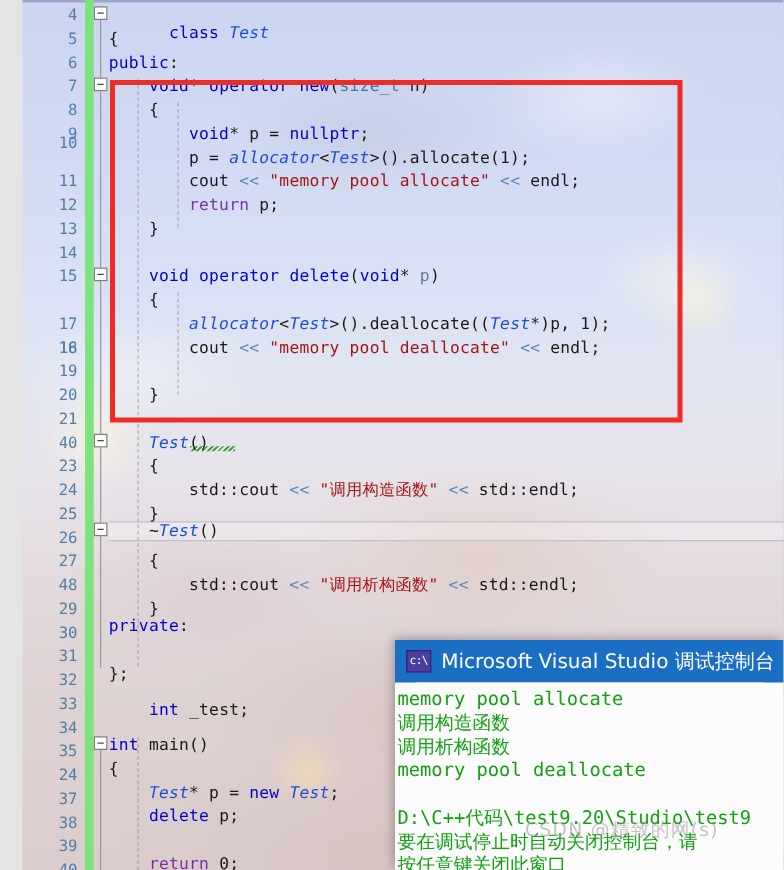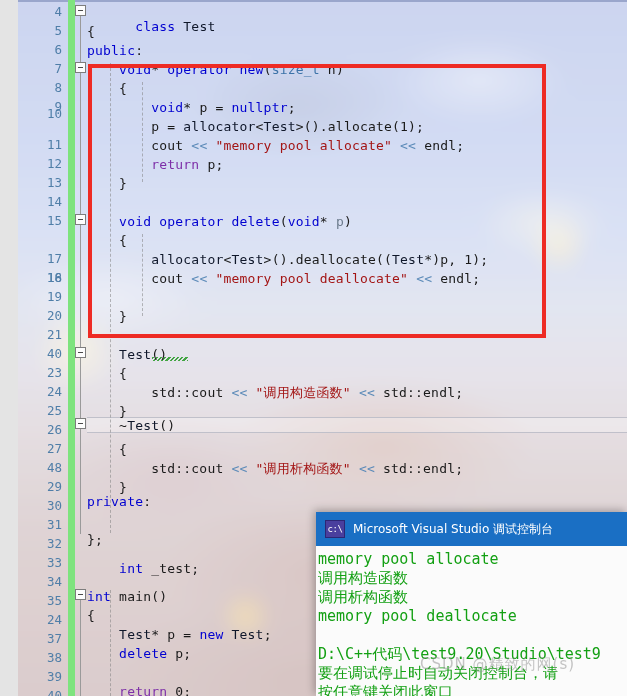--- a/index.html
+++ b/index.html
@@ -92,21 +92,21 @@
     position: absolute; left: 87px; top: 0; width: 540px; height: 696px;
   }
   .cl {
     position: absolute; left: 0; white-space: pre;
     font-family: "DejaVu Sans Mono", "Liberation Mono", monospace;
     font-size: 13px; line-height: 14px;
     letter-spacing: .2px;
   }
   .kw   { color: #0000d0; }
   .kw2  { color: #7d2fa8; }
-  .type { color: #0f172a; }
+  .type { color: #1d4ed8; font-style: italic; }
   .typ2 { color: #3c73a8; }
   .str  { color: #a31515; }
   .op   { color: #5b8ab8; }
   .pl   { color: #1a1a1a; }
   .gray { color: #6b7a8c; }
 
   
   .guide {
     position: absolute; width: 0;
     border-left: 1px dashed rgba(130,130,130,.55);
@@ -152,21 +152,21 @@
     border: 1px solid #2d2674;
     display: flex; align-items: center; justify-content: center;
     font-family: "DejaVu Sans Mono", "Liberation Mono", monospace;
     font-size: 9px; color: #ffffff; line-height: 1;
     letter-spacing: -.5px;
     flex: none;
   }
   #console-title-text {
     color: #ffffff;
     font-family: "DejaVu Sans", "Liberation Sans", sans-serif;
-    font-size: 12px; white-space: nowrap;
+    font-size: 16px; white-space: nowrap;
   }
   #console-body {
     padding: 4px 0 0 2px;
     background: #fbfbfb;
     height: 150px;
     border-radius: 19px;
   }
   .cline {
     white-space: pre;
     font-family: "DejaVu Sans Mono", "Liberation Mono", monospace;

